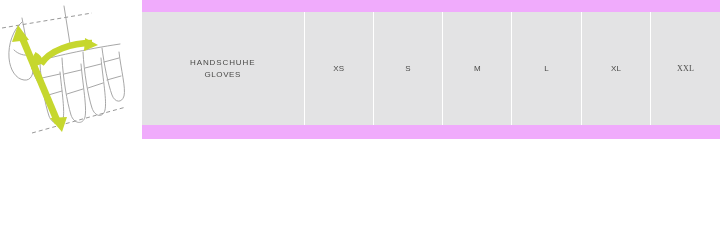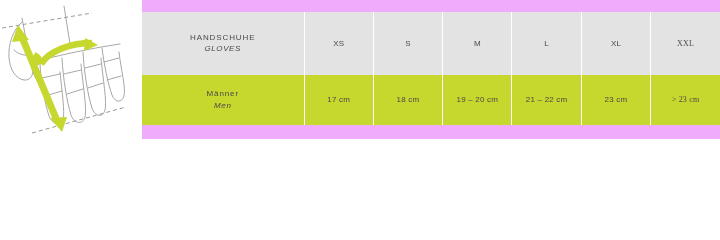--- a/index.html
+++ b/index.html
@@ -65,21 +65,20 @@
   tr.header-row td.label-cell {
     font-size: 8px;
   }
   .label-de {
     display: block;
     font-style: normal;
     letter-spacing: .9px;
   }
   .label-en {
     display: block;
-    font-style: italic;
     letter-spacing: .6px;
   }
   tr.header-row td.size-head {
     font-size: 8.5px;
     letter-spacing: .6px;
   }
 
   
   tr.row-men { height: 35px; }
   tr.row-men td { background: #c6d72e; }
@@ -163,29 +162,17 @@
           <span class="label-en">GLOVES</span>
         </td>
         <td class="size-head">XS</td>
         <td class="size-head">S</td>
         <td class="size-head">M</td>
         <td class="size-head">L</td>
         <td class="size-head">XL</td>
         <td class="size-head">XXL</td>
       </tr>
 
-      <tr class="row-men">
-        <td class="label-cell">
-          <span class="label-de">Männer</span>
-          <span class="label-en">Men</span>
-        </td>
-        <td>17 cm</td>
-        <td>18 cm</td>
-        <td>19 – 20 cm</td>
-        <td>21 – 22 cm</td>
-        <td>23 cm</td>
-        <td>&gt; 23 cm</td>
-      </tr>
 
     </tbody>
   </table>
 
 </div>
 
 </body></html>

